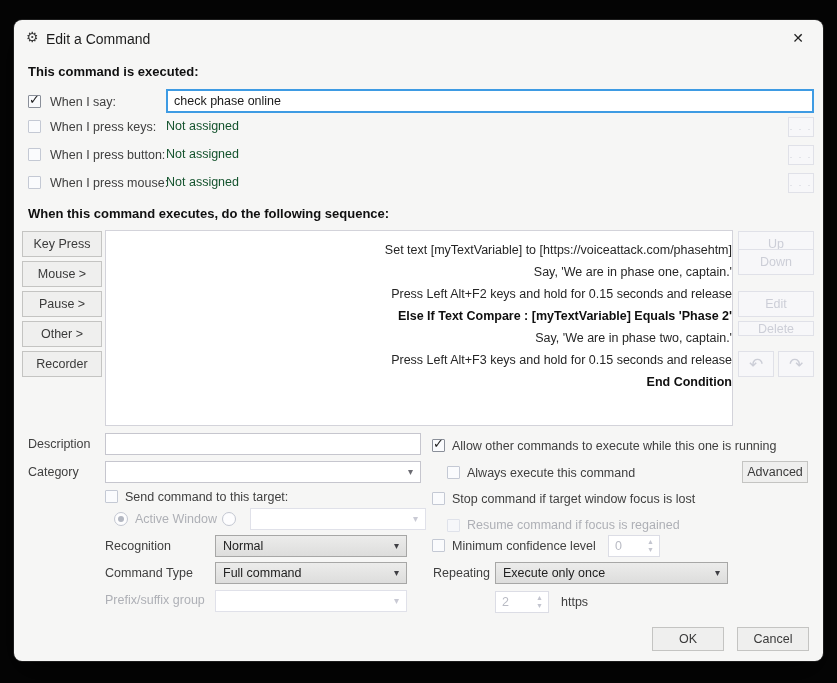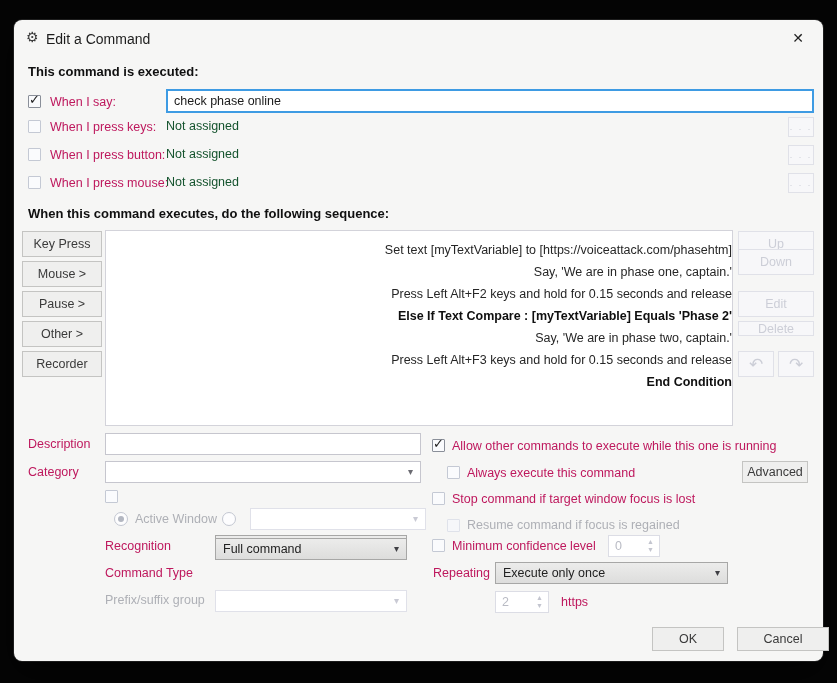--- a/index.html
+++ b/index.html
@@ -8,21 +8,21 @@
   .dlg { position:absolute; left:14px; top:20px; width:809px; height:641px;
          background:#f6f6f5; border-radius:8px; color:#333; font-size:12.5px;
          box-shadow:0 0 0 1px rgba(255,255,255,0.10), 0 12px 34px rgba(0,0,0,0.65); }
   .abs { position:absolute; }
   .titlebar { position:absolute; left:0; top:0; right:0; height:36px; border-radius:8px 8px 0 0; }
   .title { position:absolute; left:32px; top:11px; font-size:14px; color:#1c1c1c; white-space:nowrap; }
   .gear { position:absolute; left:12px; top:9px; font-size:14px; color:#3a3a3a; }
   .closebtn { position:absolute; right:8px; top:3px; width:34px; height:30px; display:flex;
               align-items:center; justify-content:center; font-size:14px; color:#1f1f1f; }
   .hd { font-weight:bold; color:#101010; font-size:13px; white-space:nowrap; }
-  .lbl { color:#be185d; white-space:nowrap; line-height:16px; }
+  .lbl { color:#404040; white-space:nowrap; line-height:16px; }
   .mute { color:#14532d; }
   .dimlbl { color:#aeb0b6; }
   
   .cb { width:13px; height:13px; background:#fafbfd; border:1px solid #c4c9d4; border-radius:1px; }
   .cb.on { border-color:#8a8f99; }
   .cb.off-dis { border-color:#dfe2ea; background:#f6f7fa; }
   .cb .mark { position:absolute; left:0px; top:-4px; font-size:13px; font-weight:bold; color:#1d1d1d; }
   
   .radio { width:14px; height:14px; border-radius:50%; border:1px solid #c3c7d1; background:#fdfdfe; }
   .radio .dot { position:absolute; left:3px; top:3px; width:6px; height:6px; border-radius:50%; background:#b3b7c1; }
@@ -125,38 +125,39 @@
   <div class="abs lbl" style="left:14px;top:416px">Description</div>
   <input class="abs input" style="left: 91px; top: 413px; width: 316px; height: 22px;" value="">
 
   <div class="abs lbl" style="left:14px;top:444px">Category</div>
   <div class="abs combo" style="left:91px;top:441px;width:316px;height:22px">
     <span></span>
     <span class="arrow">▾</span>
   </div>
 
   <div class="abs cb" style="left:91px;top:470px"></div>
+  <div class="abs lbl" style="left:111px;top:469px">Send command to this target:</div>
 
   <div class="abs radio" style="left:100px;top:492px">
     <span class="dot"></span>
   </div>
   <div class="abs dimlbl" style="left:121px;top:492px">Active Window</div>
   <div class="abs radio" style="left:208px;top:492px"></div>
   <div class="abs combo dis" style="left:236px;top:488px;width:176px;height:22px">
     <span class="arrow">▾</span>
   </div>
 
   <div class="abs lbl" style="left:91px;top:518px">Recognition</div>
   <div class="abs combo gray" style="left:201px;top:515px;width:192px;height:22px">
     <span>Normal</span>
     <span class="arrow">▾</span>
   </div>
 
   <div class="abs lbl" style="left:91px;top:545px">Command Type</div>
-  <div class="abs combo gray" style="left:201px;top:518px;width:192px;height:22px">
+  <div class="abs combo gray" style="left:201px;top:542px;width:192px;height:22px">
     <span>Full command</span>
     <span class="arrow">▾</span>
   </div>
 
   <div class="abs dimlbl" style="left:91px;top:573px">Prefix/suffix group</div>
   <div class="abs combo dis" style="left:201px;top:570px;width:192px;height:22px">
     <span></span>
     <span class="arrow">▾</span>
   </div>
 
@@ -194,15 +195,15 @@
   <div class="abs spin" style="left:481px;top:571px;width:54px;height:22px">
     <span>2</span>
     <span class="arr">
         <span>▲</span>
         <span>▼</span>
       </span>
   </div>
   <div class="abs lbl" style="left:547px;top:574px">https</div>
 
   <div class="abs btn" style="left:638px;top:607px;width:72px;height:24px">OK</div>
-  <div class="abs btn" style="left:723px;top:607px;width:92px;height:24px">Cancel</div>
+  <div class="abs btn" style="left:723px;top:607px;width:72px;height:24px">Cancel</div>
 
 </div>
 
 </body></html>

